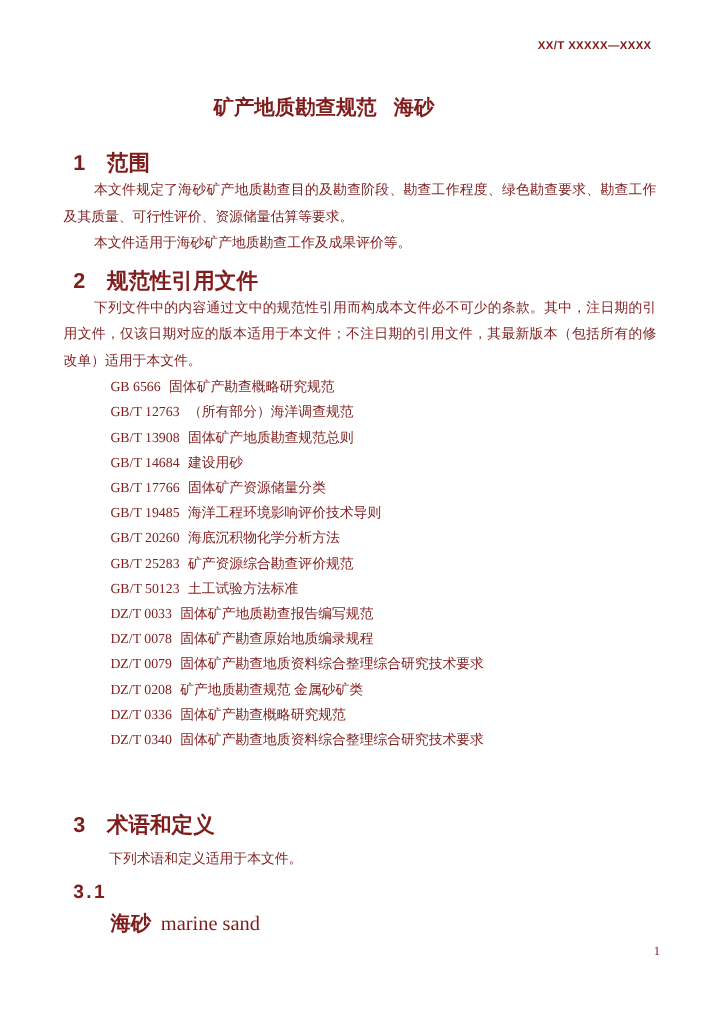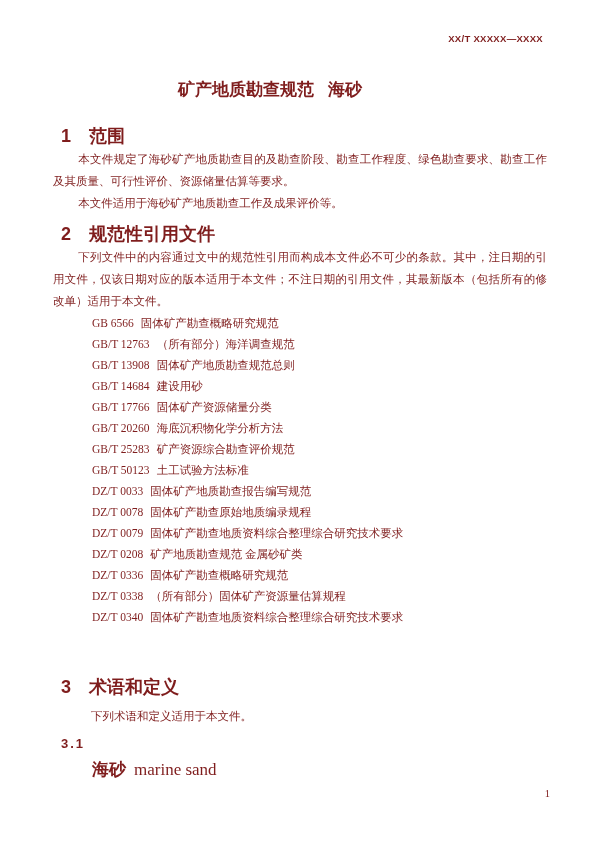--- a/index.html
+++ b/index.html
@@ -74,21 +74,21 @@
     line-height: 21px;
     white-space: nowrap;
   }
   .ref-code { margin-right: 7px; }
   .clause-num {
     position: absolute;
     left: 61px;
     top: 733px;
     font-family: "Liberation Sans", "DejaVu Sans", sans-serif;
     font-weight: bold;
-    font-size: 13px;
+    font-size: 16px;
     line-height: 22px;
     letter-spacing: 2px;
   }
   .term-line {
     position: absolute;
     left: 92px;
     top: 759px;
     font-size: 17px;
     line-height: 22px;
     white-space: nowrap;
@@ -127,29 +127,29 @@
     <span class="hnum">2</span><span>规范性引用文件</span>
   </div>
   <p class="body-para p3">下列文件中的内容通过文中的规范性引用而构成本文件必不可少的条款。其中，注日期的引用文件，仅该日期对应的版本适用于本文件；不注日期的引用文件，其最新版本（包括所有的修改单）适用于本文件。</p>
 
   <div class="ref-list">
     <div class="ref-item"><span class="ref-code">GB 6566</span><span class="ref-name">固体矿产勘查概略研究规范</span></div>
     <div class="ref-item"><span class="ref-code">GB/T 12763</span><span class="ref-name">（所有部分）海洋调查规范</span></div>
     <div class="ref-item"><span class="ref-code">GB/T 13908</span><span class="ref-name">固体矿产地质勘查规范总则</span></div>
     <div class="ref-item"><span class="ref-code">GB/T 14684</span><span class="ref-name">建设用砂</span></div>
     <div class="ref-item"><span class="ref-code">GB/T 17766</span><span class="ref-name">固体矿产资源储量分类</span></div>
+    <div class="ref-item"><span class="ref-code">GB/T 19485</span><span class="ref-name">海洋工程环境影响评价技术导则</span></div>
     <div class="ref-item"><span class="ref-code">GB/T 20260</span><span class="ref-name">海底沉积物化学分析方法</span></div>
     <div class="ref-item"><span class="ref-code">GB/T 25283</span><span class="ref-name">矿产资源综合勘查评价规范</span></div>
     <div class="ref-item"><span class="ref-code">GB/T 50123</span><span class="ref-name">土工试验方法标准</span></div>
     <div class="ref-item"><span class="ref-code">DZ/T 0033</span><span class="ref-name">固体矿产地质勘查报告编写规范</span></div>
     <div class="ref-item"><span class="ref-code">DZ/T 0078</span><span class="ref-name">固体矿产勘查原始地质编录规程</span></div>
     <div class="ref-item"><span class="ref-code">DZ/T 0079</span><span class="ref-name">固体矿产勘查地质资料综合整理综合研究技术要求</span></div>
     <div class="ref-item"><span class="ref-code">DZ/T 0208</span><span class="ref-name">矿产地质勘查规范 金属砂矿类</span></div>
     <div class="ref-item"><span class="ref-code">DZ/T 0336</span><span class="ref-name">固体矿产勘查概略研究规范</span></div>
-    <div class="ref-item"><span class="ref-code">DZ/T 0338</span><span class="ref-name">（所有部分）固体矿产资源量估算规程</span></div>
     <div class="ref-item"><span class="ref-code">DZ/T 0340</span><span class="ref-name">固体矿产勘查地质资料综合整理综合研究技术要求</span></div>
   </div>
 
   <div class="sec-heading sec3">
     <span class="hnum">3</span><span>术语和定义</span>
   </div>
   <p class="body-para p4">下列术语和定义适用于本文件。</p>
 
   <div class="clause-num">3.1</div>
 

